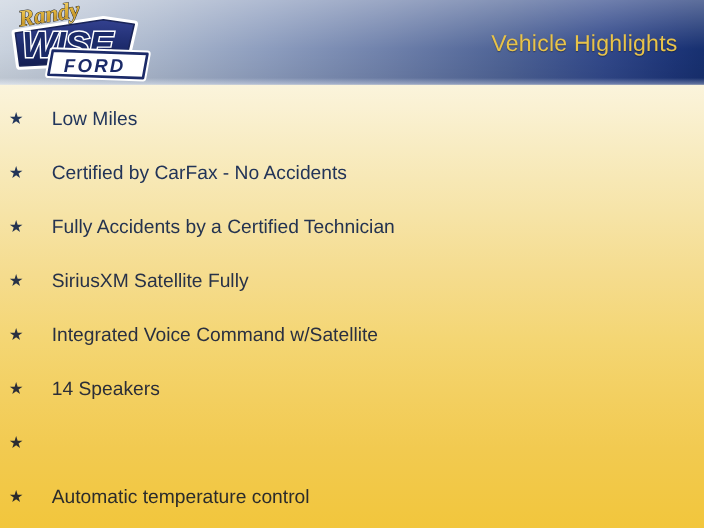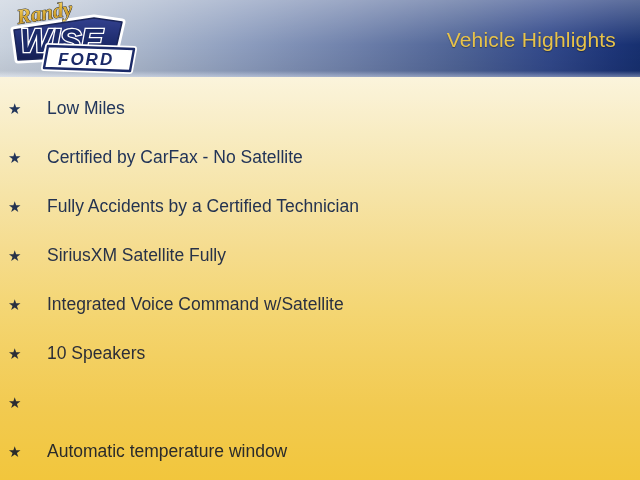--- a/index.html
+++ b/index.html
@@ -167,46 +167,46 @@
 
   <div class="list">
 
     <div class="row">
       <span class="star">★</span>
       <span class="label">Low Miles</span>
     </div>
 
     <div class="row">
       <span class="star">★</span>
-      <span class="label">Certified by CarFax - No Satellite</span>
+      <span class="label">Certified by CarFax - No Accidents</span>
     </div>
 
     <div class="row">
       <span class="star">★</span>
       <span class="label">Fully Accidents by a Certified Technician</span>
     </div>
 
     <div class="row">
       <span class="star">★</span>
       <span class="label">SiriusXM Satellite Fully</span>
     </div>
 
     <div class="row">
       <span class="star">★</span>
       <span class="label">Integrated Voice Command w/Satellite</span>
     </div>
 
     <div class="row">
       <span class="star">★</span>
-      <span class="label">10 Speakers</span>
-    </div>
-
-    <div class="row">
-      <span class="star">★</span>
-    </div>
-
-    <div class="row">
-      <span class="star">★</span>
-      <span class="label">Automatic temperature window</span>
+      <span class="label">14 Speakers</span>
+    </div>
+
+    <div class="row">
+      <span class="star">★</span>
+    </div>
+
+    <div class="row">
+      <span class="star">★</span>
+      <span class="label">Automatic temperature control</span>
     </div>
 
   </div>
 </div>
 
 </body></html>

